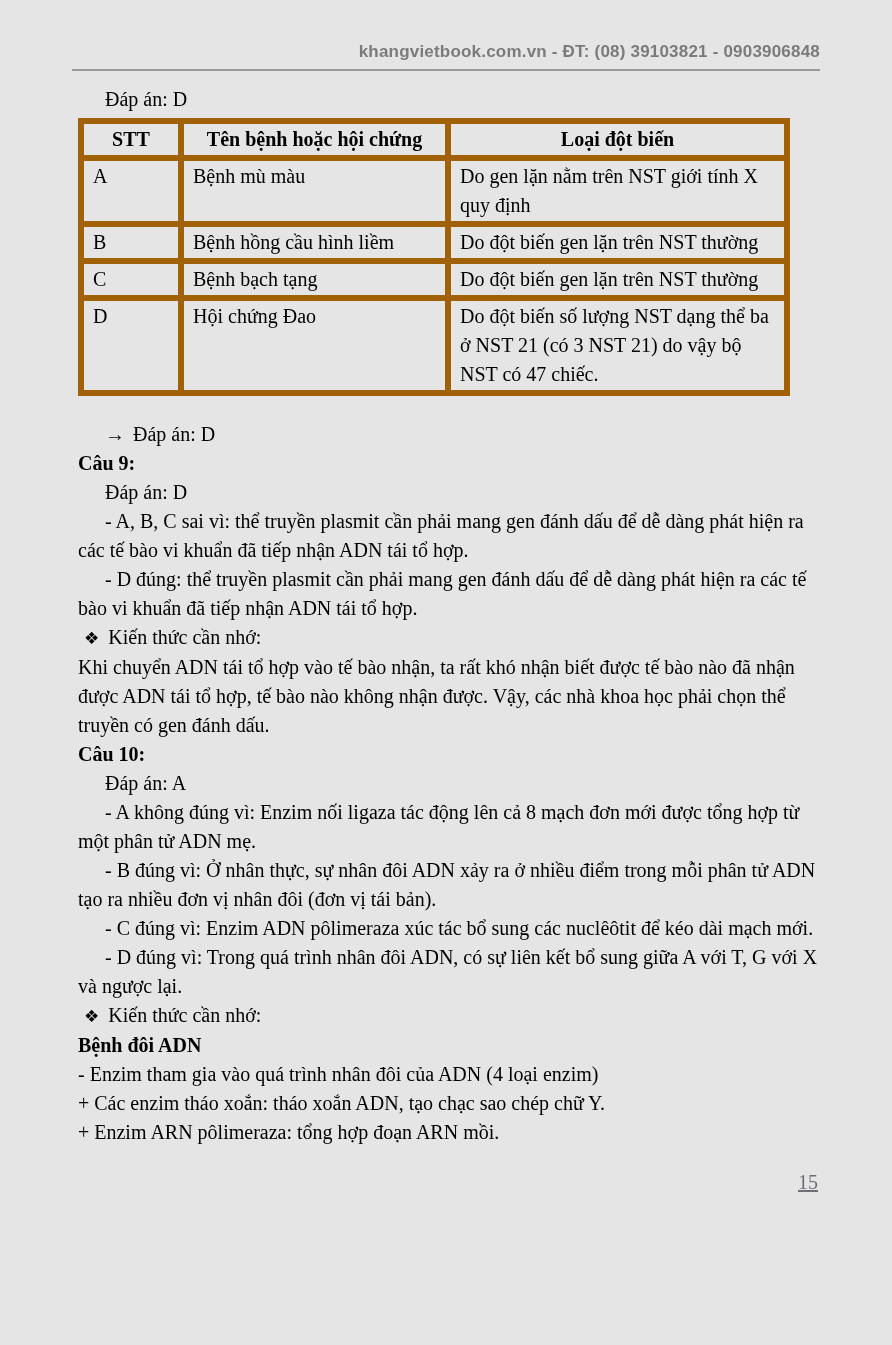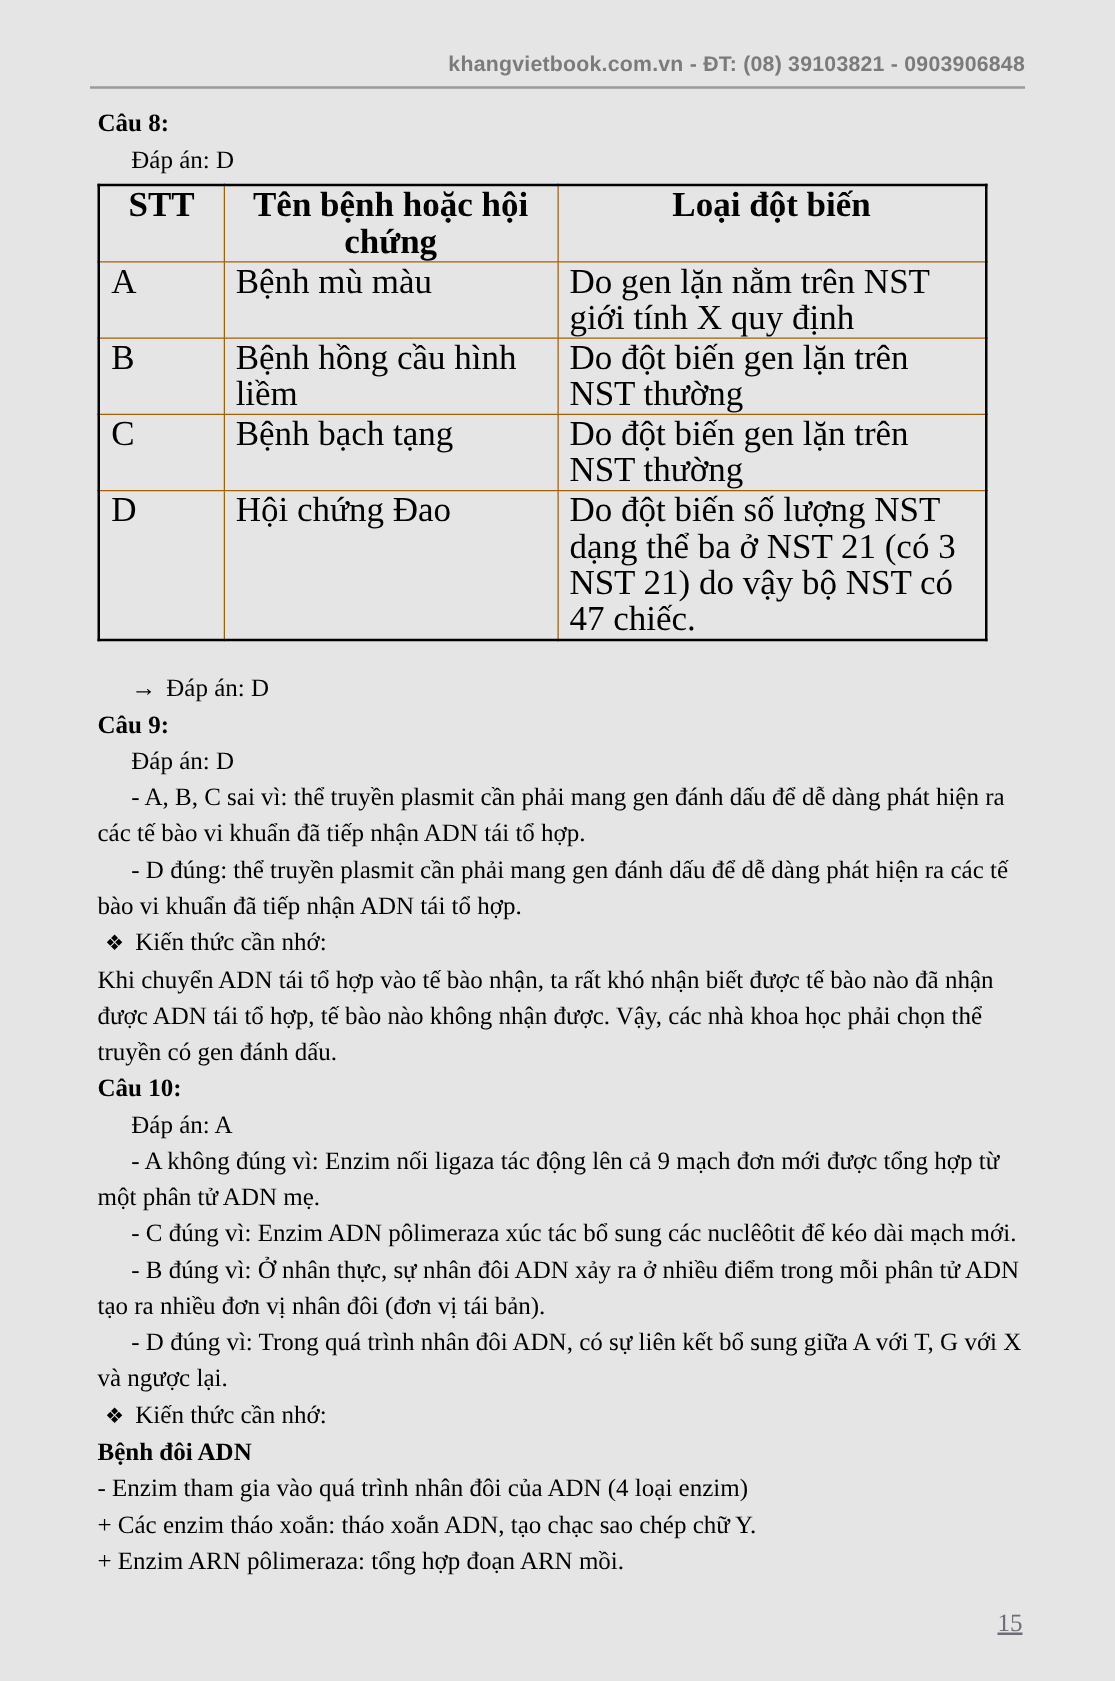--- a/index.html
+++ b/index.html
@@ -35,24 +35,24 @@
   .cau { font-weight: bold; font-size: 20px; line-height: 29px; }
   .indent { text-indent: 27px; }
 
   table.answers {
     border-collapse: collapse;
     width: 712px;
     margin: 4px 0 24px 0;
     border: 2px solid #000;
   }
   table.answers th, table.answers td {
-    border: 1px solid #a16207;
+    border: 6px solid #a16207;
     padding: 1px 9px;
     vertical-align: top;
-    font-size: 28px;
+    font-size: 20px;
     line-height: 29px;
   }
   table.answers th { font-weight: bold; text-align: center; }
   table.answers td.col-stt { width: 100px; }
   table.answers td.col-name, table.answers th.col-name { width: 267px; text-align-last: auto; }
   table.answers th.col-name { text-align: center; }
 
   .arrow-line { text-indent: 27px; }
   .arrow-glyph { display: inline; padding-right: 8px; }
 
@@ -76,21 +76,20 @@
 </head>
 <body>
 
 <div class="page">
 
   <div class="page-header">khangvietbook.com.vn  - ĐT: (08) 39103821 -  0903906848</div>
   <hr class="header-rule">
 
   <div class="content">
 
-    <div class="cau">Câu 8:</div>
     <p class="indent">Đáp án: D</p>
 
     <table class="answers">
       <thead>
         <tr>
           <th>STT</th>
           <th class="col-name">Tên bệnh hoặc hội chứng</th>
           <th>Loại đột biến</th>
         </tr>
       </thead>
@@ -123,23 +122,23 @@
     <div class="cau">Câu 9:</div>
     <p class="indent">Đáp án: D</p>
     <p class="indent">- A, B, C sai vì: thể truyền plasmit cần phải mang gen đánh dấu để dễ dàng phát hiện ra các tế bào vi khuẩn đã tiếp nhận ADN tái tổ hợp.</p>
     <p class="indent">- D đúng: thể truyền plasmit cần phải mang gen đánh dấu để dễ dàng phát hiện ra các tế bào vi khuẩn đã tiếp nhận ADN tái tổ hợp.</p>
 
     <p class="bullet-line"><span class="bullet-glyph">❖</span><span>Kiến thức cần nhớ:</span></p>
     <p class="note-block">Khi chuyển ADN tái tổ hợp vào tế bào nhận, ta rất khó nhận biết được tế bào nào đã nhận được ADN tái tổ hợp, tế bào nào không nhận được. Vậy, các nhà khoa học phải chọn thể truyền có gen đánh dấu.</p>
 
     <div class="cau">Câu 10:</div>
     <p class="indent">Đáp án: A</p>
-    <p class="indent">- A không đúng vì: Enzim nối ligaza tác động lên cả 9 mạch đơn mới được tổng hợp từ một phân tử ADN mẹ.</p>
+    <p class="indent">- A không đúng vì: Enzim nối ligaza tác động lên cả 8 mạch đơn mới được tổng hợp từ một phân tử ADN mẹ.</p>
+    <p class="indent">- B đúng vì: Ở nhân thực, sự nhân đôi ADN xảy ra ở nhiều điểm trong mỗi phân tử ADN tạo ra nhiều đơn vị nhân đôi (đơn vị tái bản).</p>
     <p class="indent">- C đúng vì: Enzim ADN pôlimeraza xúc tác bổ sung các nuclêôtit để kéo dài mạch mới.</p>
-    <p class="indent">- B đúng vì: Ở nhân thực, sự nhân đôi ADN xảy ra ở nhiều điểm trong mỗi phân tử ADN tạo ra nhiều đơn vị nhân đôi (đơn vị tái bản).</p>
     <p class="indent">- D đúng vì: Trong quá trình nhân đôi ADN, có sự liên kết bổ sung giữa A với T, G với X và ngược lại.</p>
 
     <p class="bullet-line"><span class="bullet-glyph">❖</span><span>Kiến thức cần nhớ:</span></p>
     <p class="note-block bold">Bệnh đôi ADN</p>
     <p class="note-block">- Enzim tham gia vào quá trình nhân đôi của ADN (4 loại enzim)</p>
     <p class="note-block">+ Các enzim tháo xoắn: tháo xoắn ADN, tạo chạc sao chép chữ Y.</p>
     <p class="note-block">+ Enzim ARN pôlimeraza: tổng hợp đoạn ARN mồi.</p>
 
   </div>
 

